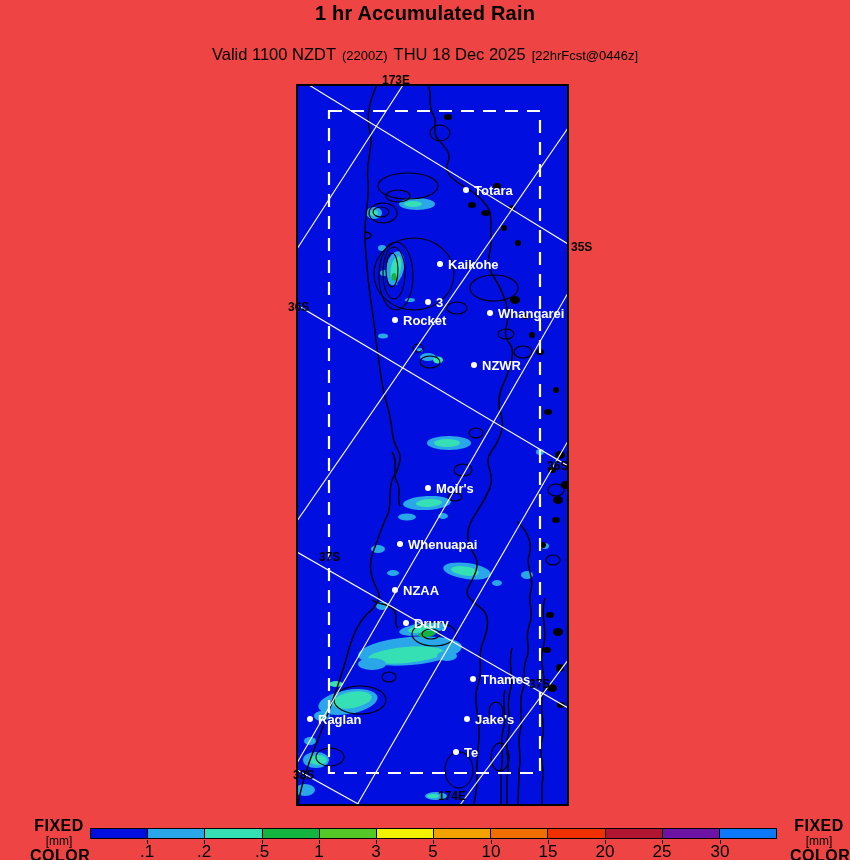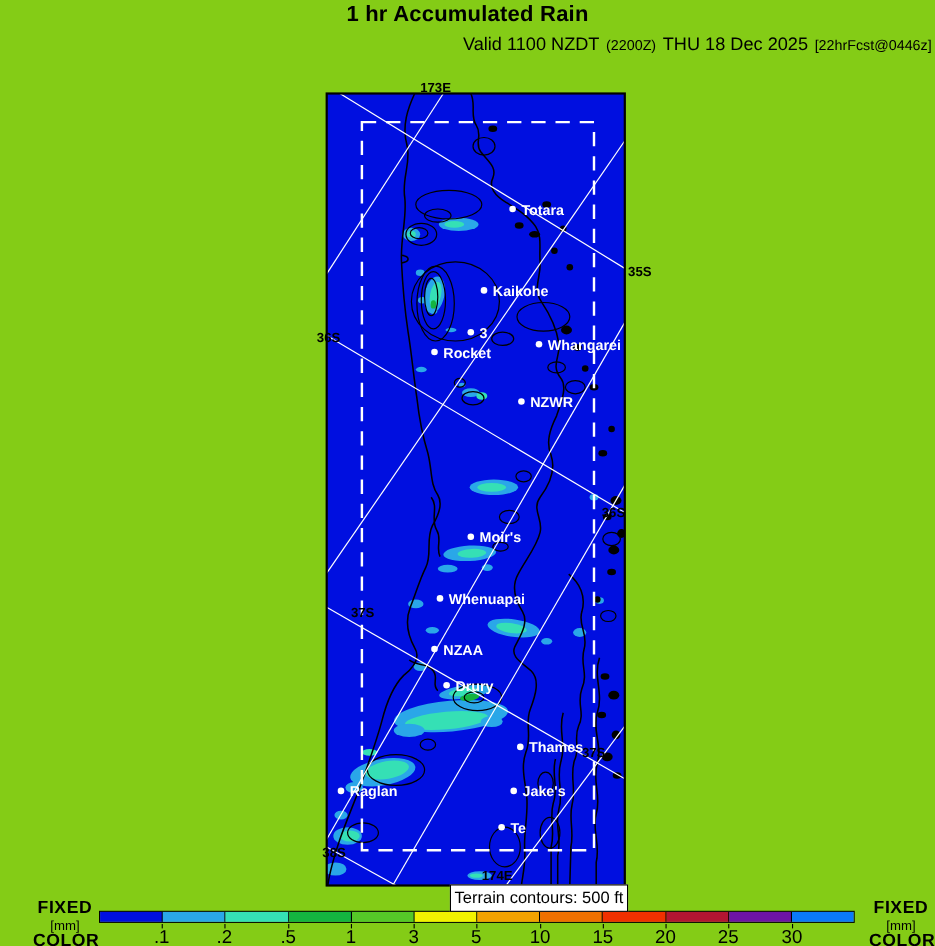--- a/index.html
+++ b/index.html
@@ -1,20 +1,20 @@
 <!DOCTYPE html>
 <html><head>
 <meta charset="utf-8">
 <style>
   html,body{margin:0;padding:0;background:#fff;}
-  .page{position:relative;width:850px;height:860px;background:#84cc16;overflow:hidden;
+  .page{position:relative;width:850px;height:860px;background:#ef4444;overflow:hidden;
         font-family:"Liberation Sans","DejaVu Sans",sans-serif;color:#000;}
   .hdr{position:absolute;top:2px;left:0;width:850px;text-align:center;line-height:1.15;}
   .hdr .t1{font-size:20px;font-weight:bold;letter-spacing:.2px;}
-  .hdr .t2{font-size:16.5px;margin-top:6px;text-align:right;}
+  .hdr .t2{font-size:16.5px;margin-top:20px;}
   .hdr .t2 .small{font-size:13px;}
   .hdr .t3{font-size:12.5px;margin-top:2px;}
   .t2 span{margin:0 3px;}
   svg{position:absolute;top:0;left:0;}
   .terrainbox{position:absolute;left:409px;top:804px;width:160px;height:23px;
       background:#fff;border:1.5px solid #000;text-align:center;font-size:15px;line-height:23px;z-index:5;}
   .cbar{position:absolute;left:90px;top:828px;width:687px;height:11px;display:flex;
       border:1px solid #000;box-sizing:border-box;z-index:4;}
   .cbar .seg{flex:1;border-right:1px solid #000;}
   .cbar .seg:last-child{border-right:none;}
@@ -215,23 +215,20 @@
         <text x="481" y="684">Thames</text>
       <circle cx="310" cy="719" r="3"></circle>
         <text x="318" y="724">Raglan</text>
       <circle cx="467" cy="719" r="3"></circle>
         <text x="475" y="724">Jake's</text>
       <circle cx="456" cy="752" r="3"></circle>
         <text x="464" y="757">Te</text>
     </g>
   </svg>
 
-  <div class="terrainbox">
-    <span>Terrain contours: 500 ft</span>
-  </div>
 
   <div class="fixedblk fb-left">
     <div class="f1">FIXED</div>
     <div class="f2">[mm]</div>
     <div class="f3">COLOR</div>
   </div>
 
   <div class="cbar">
     <div class="seg" style="background:#000fe0"></div>
     <div class="seg" style="background:#2aa7e8"></div>

